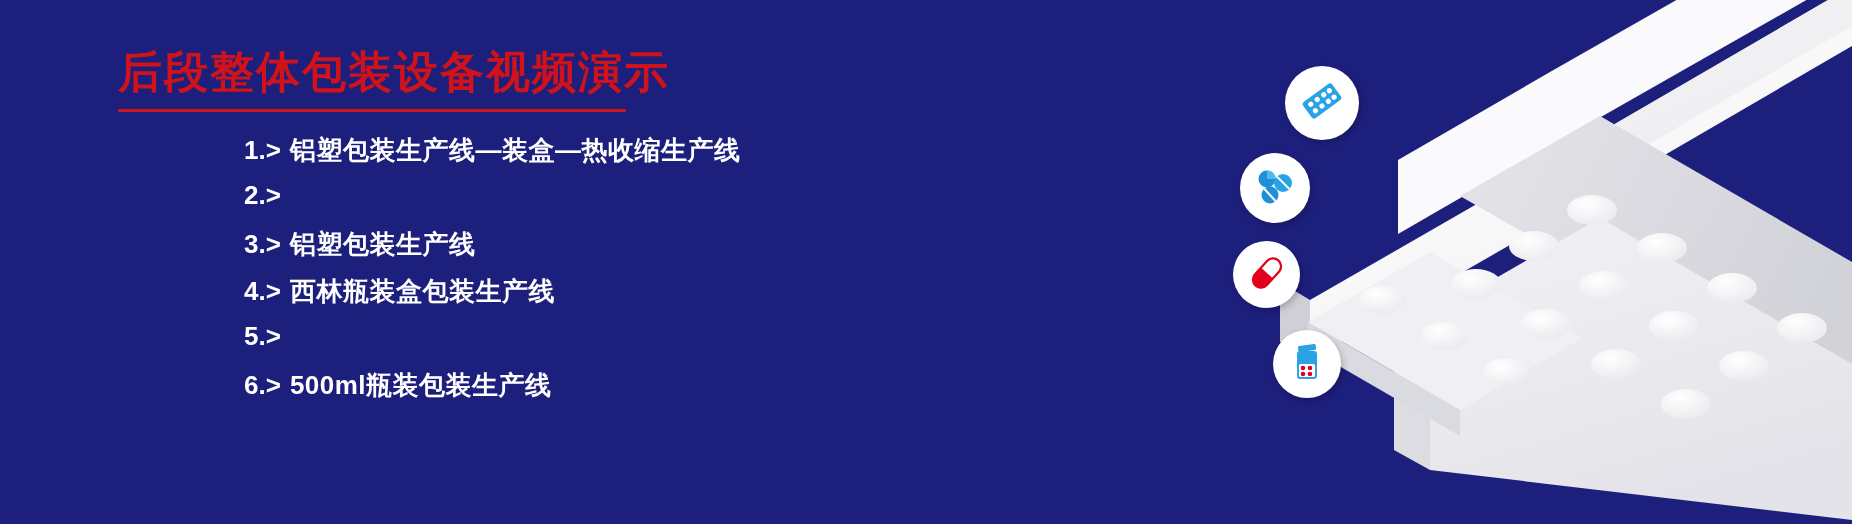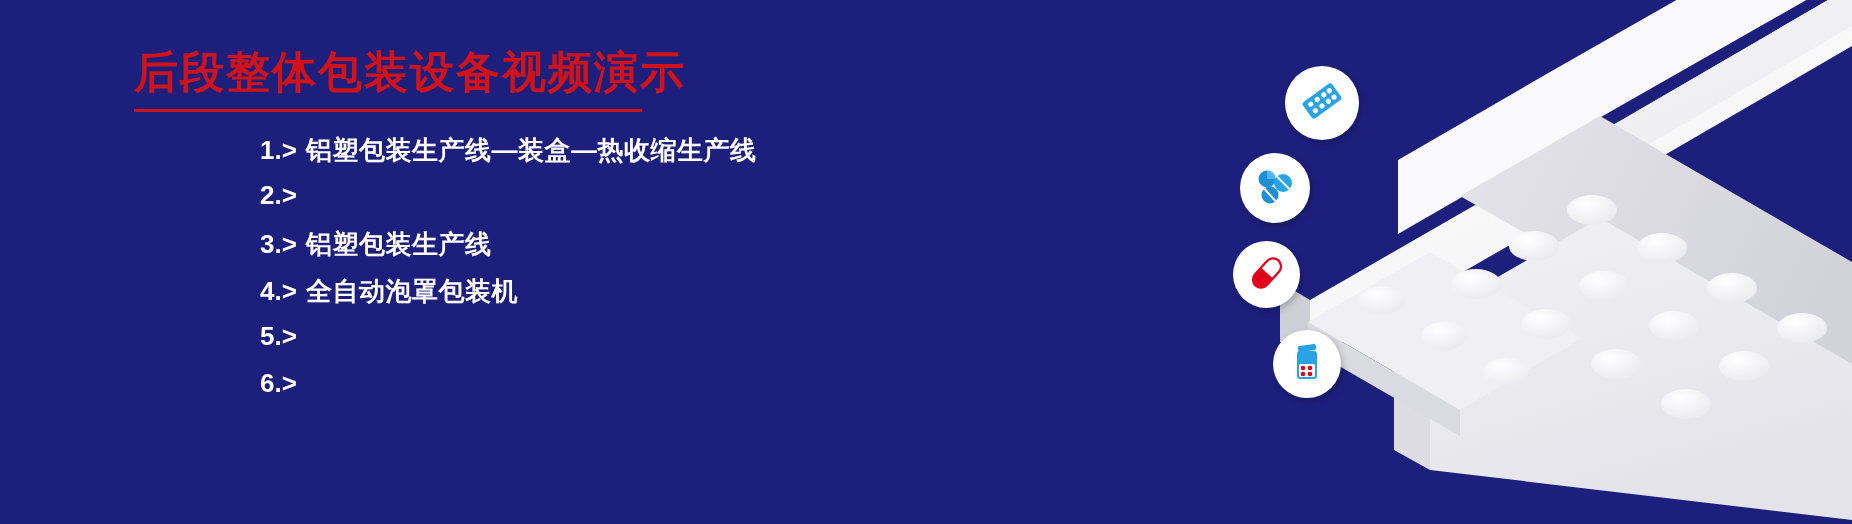--- a/index.html
+++ b/index.html
@@ -8,21 +8,21 @@
     font-family:"Liberation Sans","DejaVu Sans",sans-serif;
     background:#1d1f7d;
     position:relative;
   }
   #banner {
     position:absolute; left:0; top:0; width:1852px; height:524px;
     background:#1d1f7d; overflow:hidden;
   }
 
   
-  #text-block { position:absolute; left:16px; top:0; width:1000px; height:440px;text-decoration:underline; }
+  #text-block { position:absolute; left:0; top:0; width:1000px; height:440px;text-decoration:underline; }
 
   #page-title {
     position:absolute; left:118px; top:44px;
     font-size:44px; font-weight:bold; letter-spacing:2px;
     color:#d0121b; white-space:nowrap; line-height:1.25;
   }
   #title-underline {
     position:absolute; left:118px; top:109px;
     width:508px; height:3px; background:#d0121b;
   }
@@ -74,29 +74,30 @@
         <span class="item-index">2.&gt;</span>
       </div>
 
       <div class="list-item">
         <span class="item-index">3.&gt;</span>
         <span class="item-text">铝塑包装生产线</span>
       </div>
 
       <div class="list-item">
         <span class="item-index">4.&gt;</span>
-        <span class="item-text">全自动泡罩包装机</span>
+        <span class="item-text">西林瓶装盒包装生产线</span>
       </div>
 
       <div class="list-item">
         <span class="item-index">5.&gt;</span>
       </div>
 
       <div class="list-item">
         <span class="item-index">6.&gt;</span>
+        <span class="item-text">500ml瓶装包装生产线</span>
       </div>
 
     </div>
   </div>
 
   <div id="pack-illustration">
     <svg width="722" height="524" viewBox="0 0 722 524" xmlns="http://www.w3.org/2000/svg">
       <defs>
         <linearGradient id="boxTop" x1="0" y1="0" x2="0.6" y2="1">
           <stop offset="0" stop-color="#ffffff"></stop>

